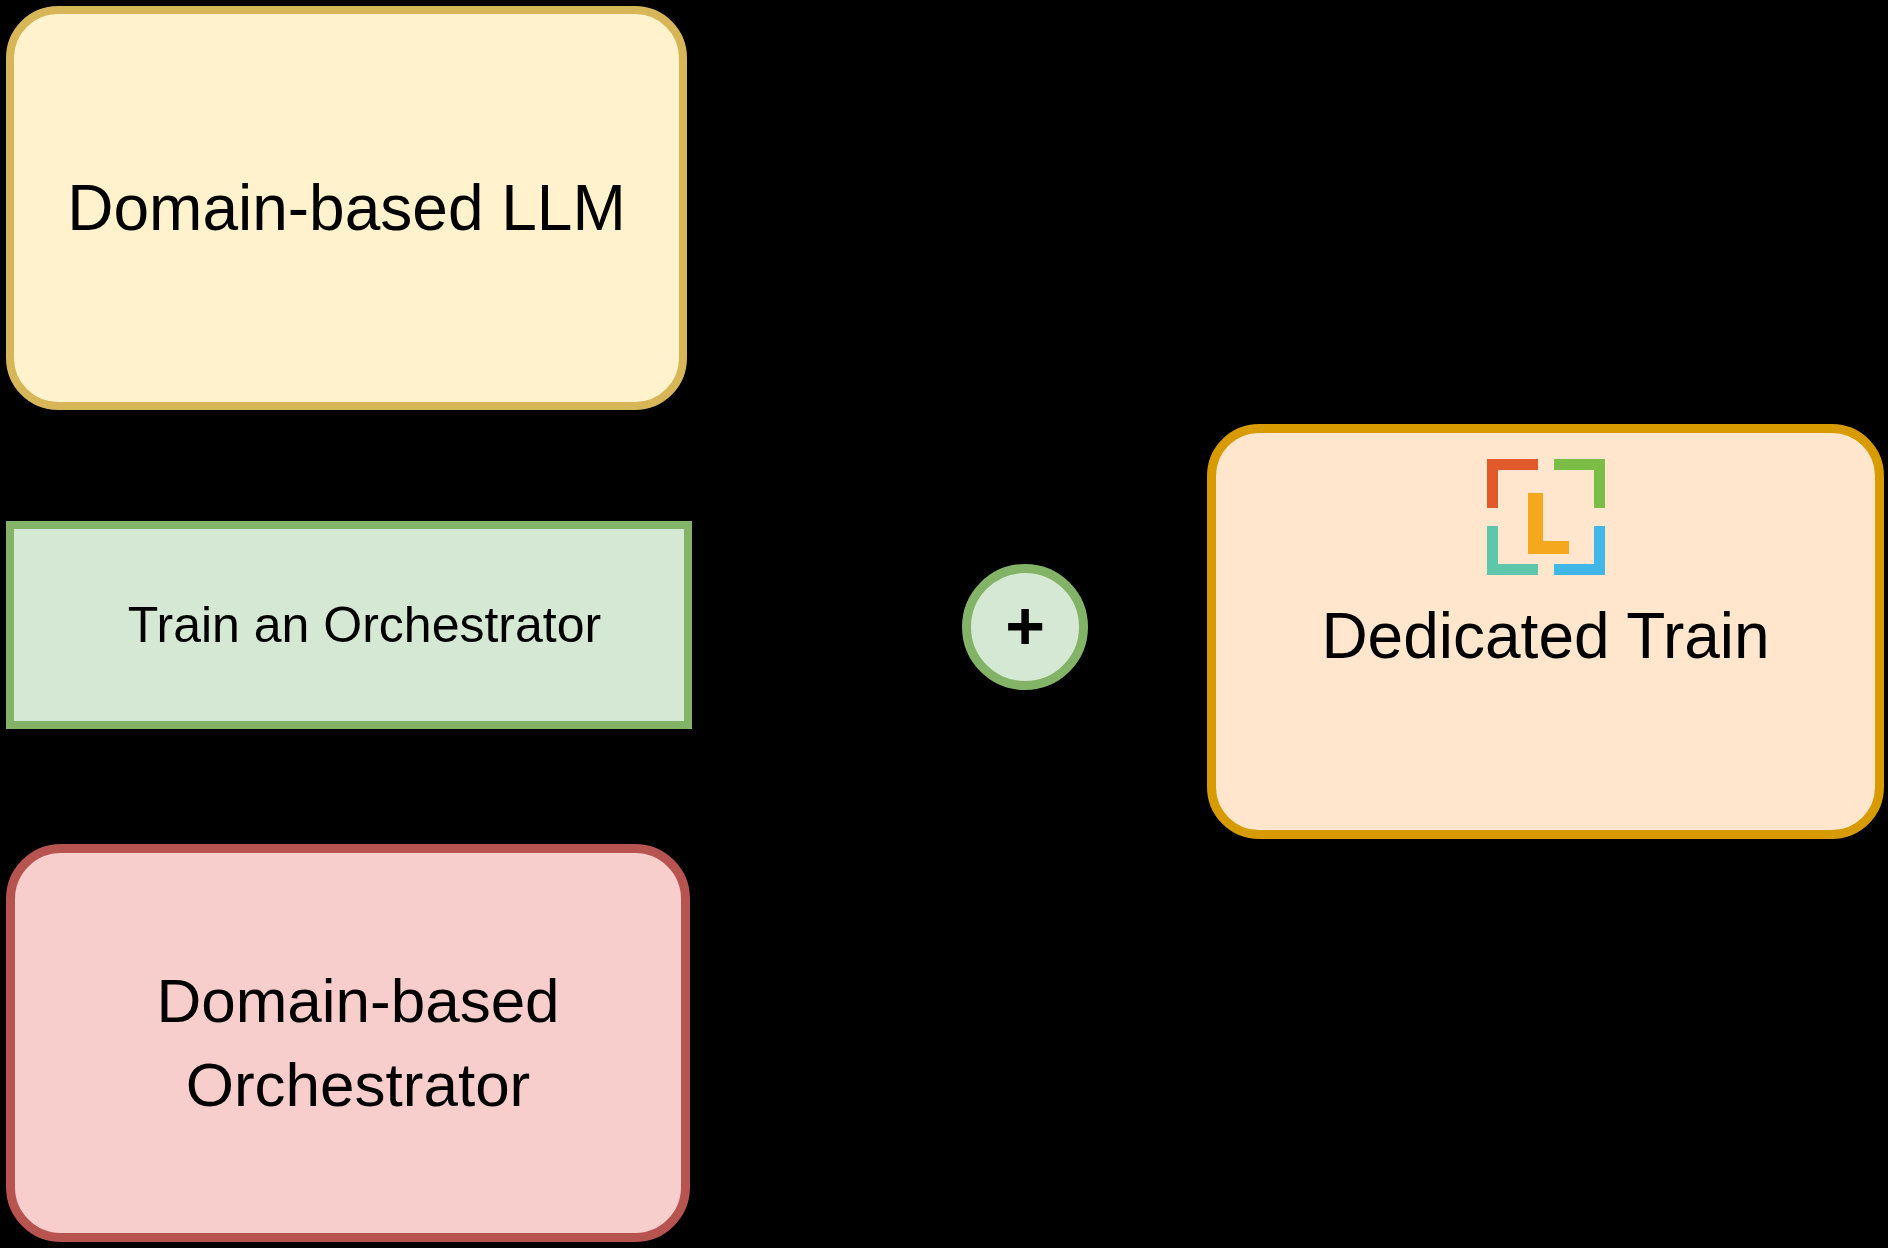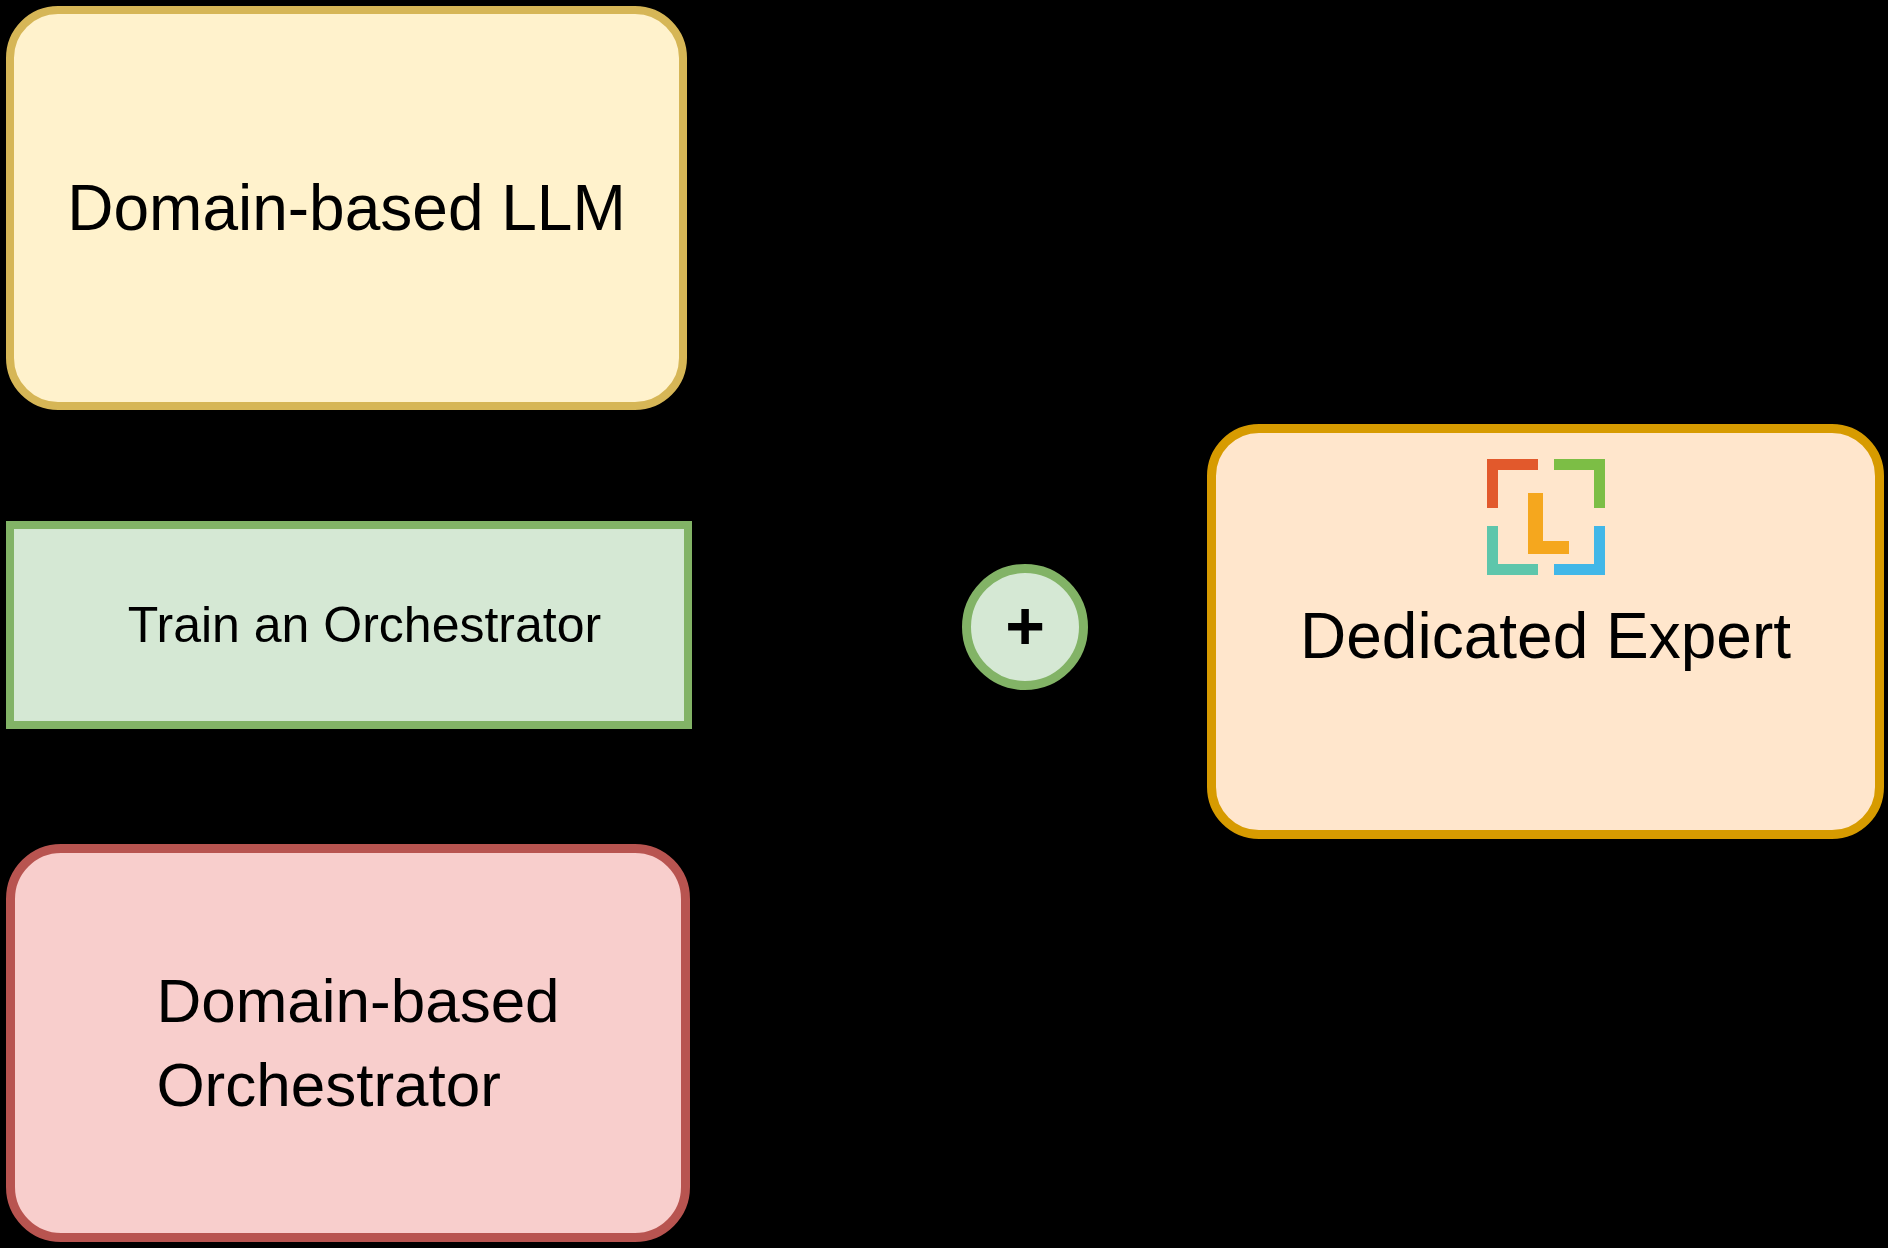--- a/index.html
+++ b/index.html
@@ -6,21 +6,21 @@
   body{
     width:1888px;height:1248px;
     background:var(--bg,#000);
     position:relative;overflow:hidden;
     font-family:"Liberation Sans","DejaVu Sans",sans-serif;
     color:var(--text,#000);
   }
   .node{
     position:absolute;box-sizing:border-box;
     display:flex;align-items:center;justify-content:center;
-    text-align:left;
+    text-align:center;
   }
   .node .lbl{color:var(--text,#000);}
 
   .box-domain-llm{
     left:6px;top:6px;width:681px;height:404px;
     background:var(--domain-llm-fill);
     border:8px solid var(--domain-llm-stroke);
     border-radius:52px;
     font-size:64px;
   }
@@ -111,14 +111,14 @@
     <path style="fill:var(--logo-red)" d="M0 0 H51 V11 H11 V49 H0 Z"></path>
 
     <path style="fill:var(--logo-green)" d="M67 0 H118 V49 H107 V11 H67 Z"></path>
 
     <path style="fill:var(--logo-teal)" d="M0 67 H11 V105 H51 V116 H0 Z"></path>
 
     <path style="fill:var(--logo-blue)" d="M107 67 H118 V116 H67 V105 H107 Z"></path>
 
     <path style="fill:var(--logo-yellow)" d="M41 34 H56 V82 H82 V95 H41 Z"></path>
   </svg>
-  <span class="lbl">Dedicated Expert</span>
+  <span class="lbl">Dedicated Train</span>
 </div>
 
 </body></html>

